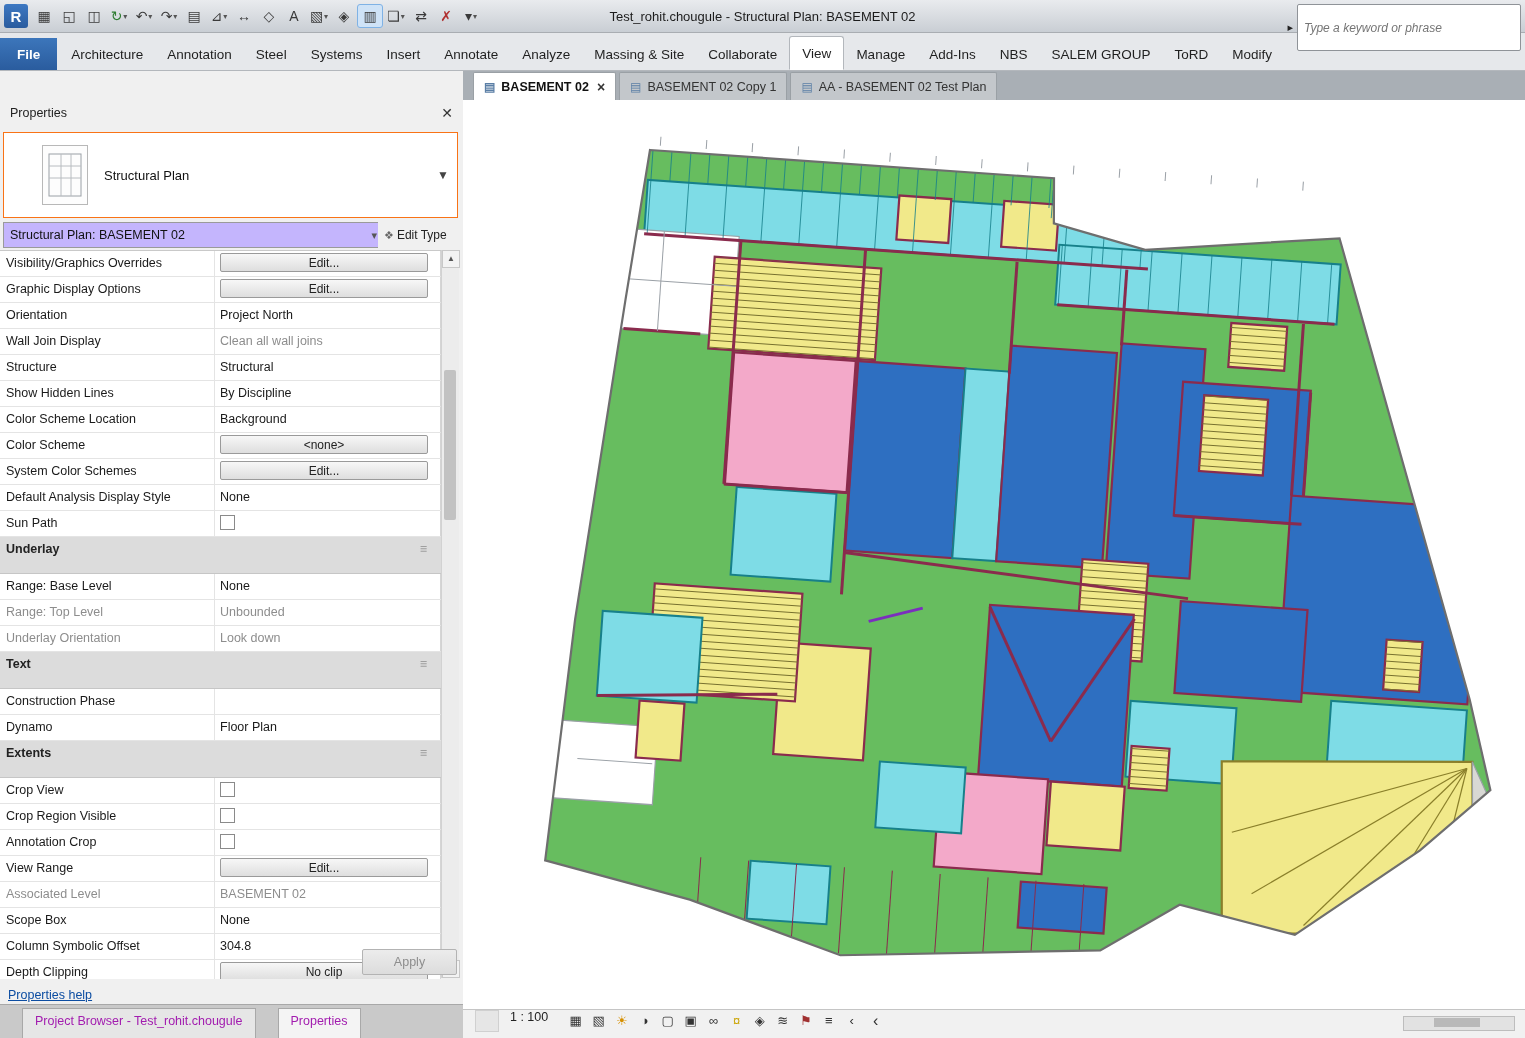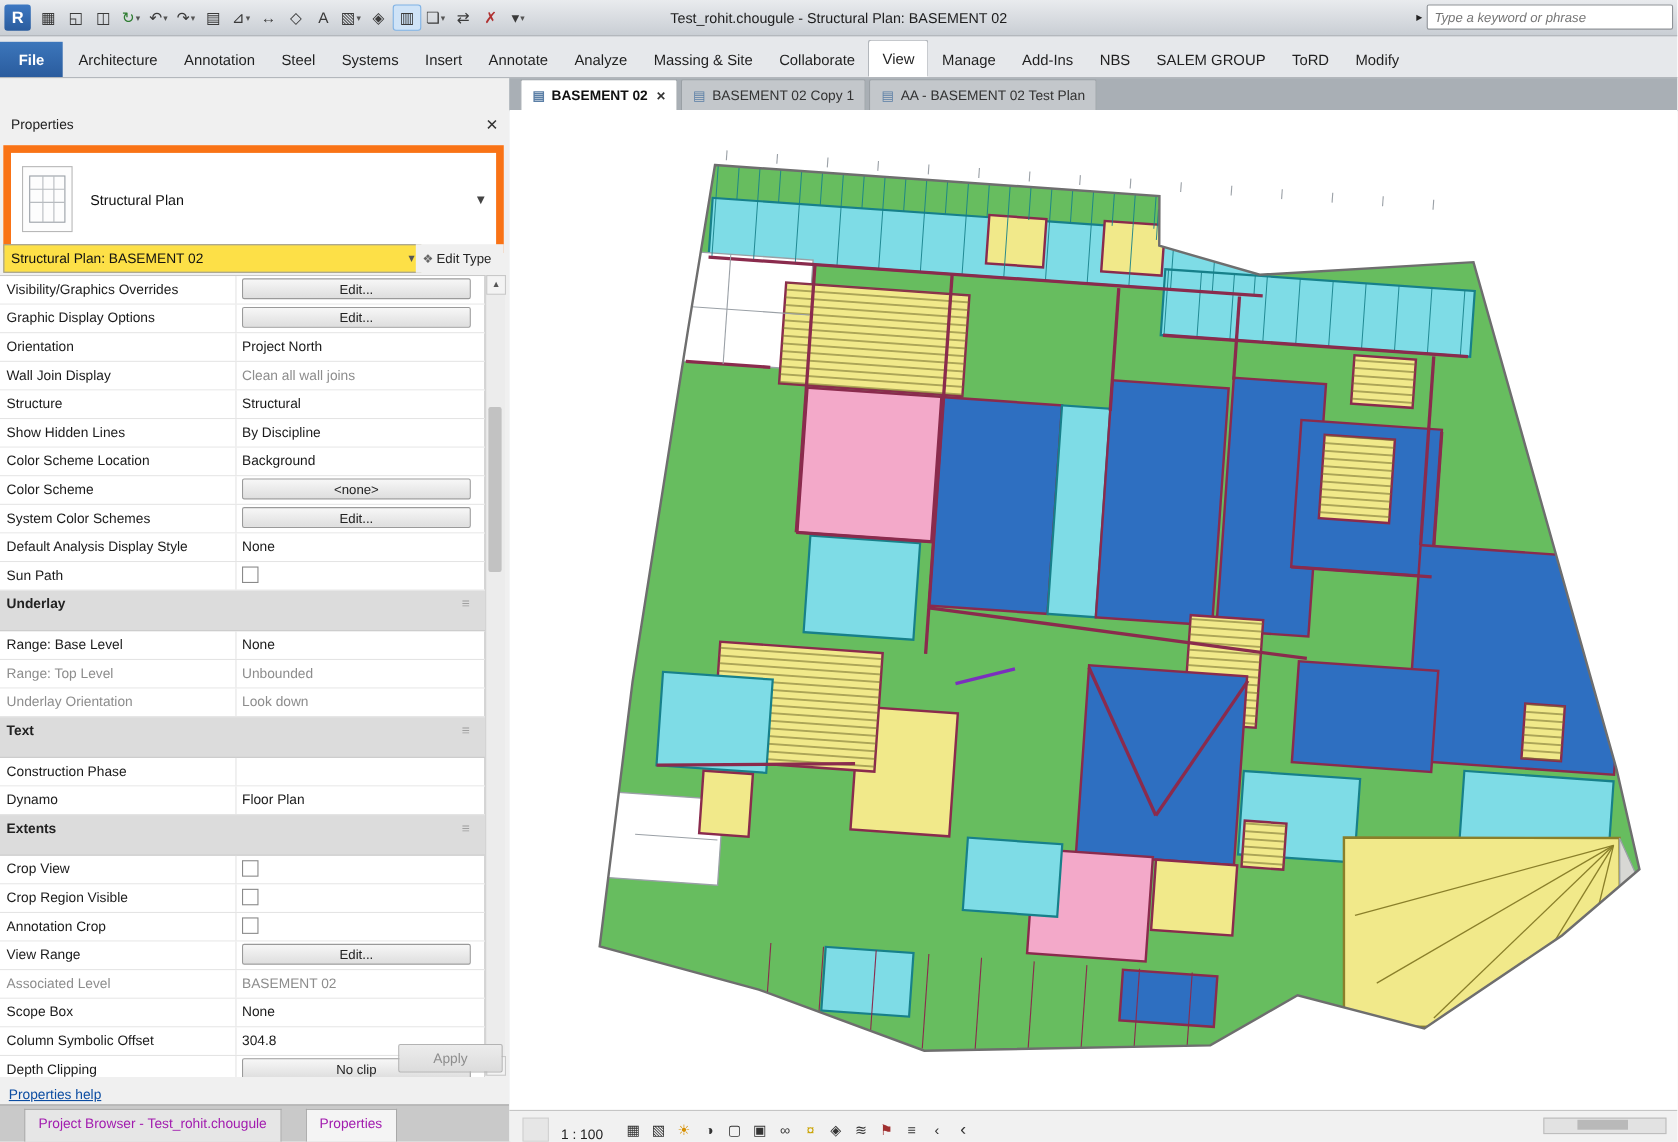--- a/index.html
+++ b/index.html
@@ -15,44 +15,44 @@
     font-size:14px;color:#3a3a3a;border-radius:3px;padding:0 1px;}
   .qat .ic.drop::after{content:"▾";font-size:8px;color:#555;margin-left:1px;}
   .qat .ic.active{background:#cfe3f7;border:1px solid #7fb2e5;}
   .qat .logo{width:24px;height:24px;background:linear-gradient(#3d78c2,#2a5c9e);color:#fff;
     font-weight:bold;font-size:15px;display:flex;align-items:center;justify-content:center;
     border-radius:3px;margin-right:3px;}
   .apptitle{position:absolute;left:0;right:0;text-align:center;font-size:13px;color:#1c1c1c;pointer-events:none;}
   .searchwrap{position:absolute;right:4px;top:4px;display:flex;align-items:center;gap:4px;}
   .searcharrow{font-size:11px;color:#222;}
   .searchbox{width:210px;height:21px;background:#fff;border:1px solid #8f9398;border-radius:2px;
-    font-style:italic;font-size:12px;color:#777;padding:0 6px;font-family:inherit;}
+    font-style:italic;font-size:12px;color:#777;padding:12px 6px;font-family:inherit;}
 
   
   .ribbon{position:absolute;left:0;top:32px;width:100%;height:38px;background:#e6e8eb;
     border-bottom:1px solid #b3b7bc;display:flex;align-items:flex-end;z-index:29;}
   .rtab{padding:9px 12px 8px;font-size:13.5px;color:#1f1f1f;white-space:nowrap;}
   .rtab.file{background:linear-gradient(#3c76bb,#2a5c9e);color:#fff;font-weight:bold;
     padding:9px 17px 8px;margin-right:2px;}
   .rtab.active{background:#fff;border:1px solid #b3b7bc;border-bottom:1px solid #fff;
     border-radius:3px 3px 0 0;}
   .ribbon-right{position:absolute;right:58px;top:42px;font-size:12px;color:#444;}
 
   
   .props{position:absolute;left:0;top:70px;width:463px;bottom:0;background:#f0f0f0;
     border-right:1px solid #9aa0a5;}
   .phead{position:absolute;left:0;top:30px;right:0;height:26px;display:flex;align-items:center;
     padding:0 10px;font-size:12.5px;color:#222;}
   .phead .x{margin-left:auto;font-size:14px;color:#333;}
   .typesel{position:absolute;left:3px;top:62px;right:5px;height:84px;background:#fff;
-    border:7px solid #f97316;display:flex;align-items:center;}
+    border:1px solid #f97316;display:flex;align-items:center;padding-left:28px;}
   .thumb{width:44px;height:58px;margin:0 16px 0 10px;border:1px solid #b8b8b8;background:#fdfdfd;}
   .typesel .lbl{font-size:13px;color:#111;}
   .typesel .chev{margin-left:auto;margin-right:8px;color:#444;font-size:12px;}
-  .combo{position:absolute;left:3px;top:152px;width:372px;height:24px;background:#fde047;
+  .combo{position:absolute;left:3px;top:152px;width:372px;height:24px;background:#c4b5fd;
     border:1px solid #9a9a9a;font-size:12.5px;line-height:24px;padding-left:6px;color:#111;}
   .combo .chev{float:right;margin-right:5px;color:#555;font-size:11px;}
   .edittype{position:absolute;right:5px;top:152px;width:80px;height:26px;background:#f0f0f0;
     border:none;font-size:12px;color:#222;font-family:inherit;display:flex;align-items:center;gap:3px;}
   .edittype .eicon{color:#666;font-size:11px;}
 
   .pgrid{position:absolute;left:0;top:180px;width:441px;height:728px;background:#f0f0f0;
     border-top:1px solid #c9c9c9;overflow:hidden;}
   .prow{display:flex;height:25px;line-height:25px;background:#fff;border-bottom:1px solid #e4e4e4;font-size:12.5px;}
   .plabel{width:208px;padding-left:6px;border-right:1px solid #e4e4e4;overflow:hidden;
@@ -89,21 +89,21 @@
   .canvas{position:absolute;left:463px;top:70px;right:0;bottom:0;background:#eceef0;}
   .vtabs{height:30px;background:#a9afb5;display:flex;align-items:flex-end;padding-left:10px;gap:3px;
     border-bottom:1px solid #8e949a;}
   .vtab{height:27px;display:flex;align-items:center;gap:6px;padding:0 10px;background:#c3c7cb;
     border:1px solid #9aa0a5;border-bottom:none;font-size:12.5px;color:#333;border-radius:2px 2px 0 0;}
   .vtab.active{background:#fff;font-weight:bold;color:#101010;}
   .vtab .ticon{color:#5b7fa6;font-size:12px;}
   .vtab .tclose{font-size:14px;color:#333;margin-left:2px;}
   .draw{position:absolute;top:30px;left:0;right:0;bottom:28px;background:#ffffff;overflow:hidden;}
   .sbar{position:absolute;bottom:0;height:28px;left:0;right:0;background:#f1f1f1;
-    border-top:1px solid #c5c5c5;display:flex;align-items:flex-end;font-size:12.5px;color:#222;
+    border-top:1px solid #c5c5c5;display:flex;align-items:flex-start;font-size:12.5px;color:#222;
     padding-left:12px;gap:3px;}
   .corner{width:22px;height:20px;background:#e6e6e6;border:1px solid #d0d0d0;margin-right:8px;}
   .scale{margin-right:14px;}
   .sic{width:21px;height:21px;display:flex;align-items:center;justify-content:center;font-size:13px;color:#333;}
   .hscroll{position:absolute;right:10px;bottom:7px;width:110px;height:13px;background:#e2e2e2;border:1px solid #bdbdbd;}
   .hthumb{position:absolute;left:30px;top:1px;width:46px;height:9px;background:#b9b9b9;}
 </style>
 </head>
 <body>
 

